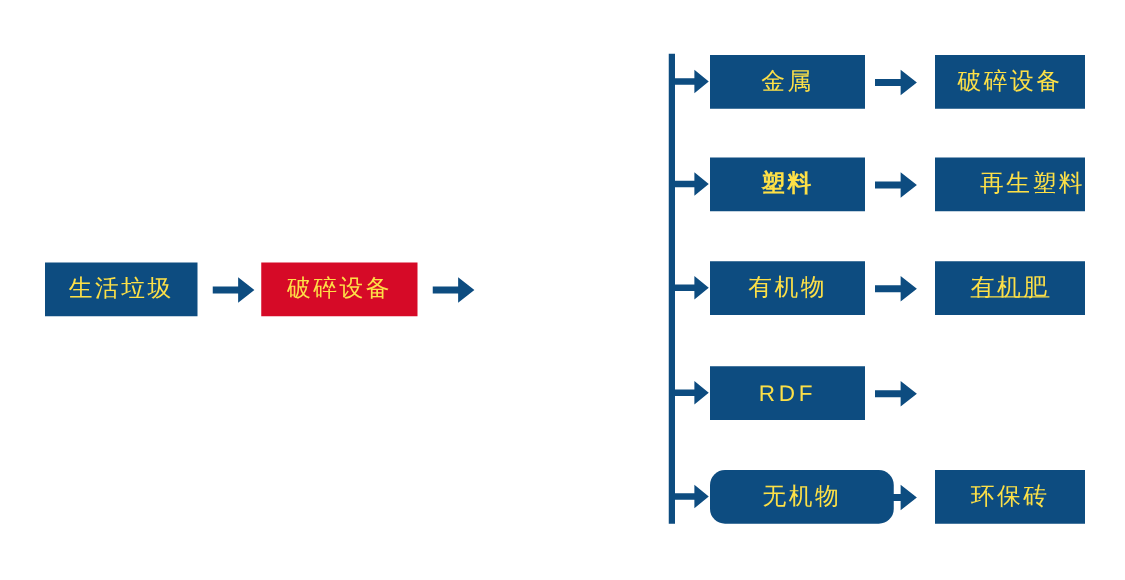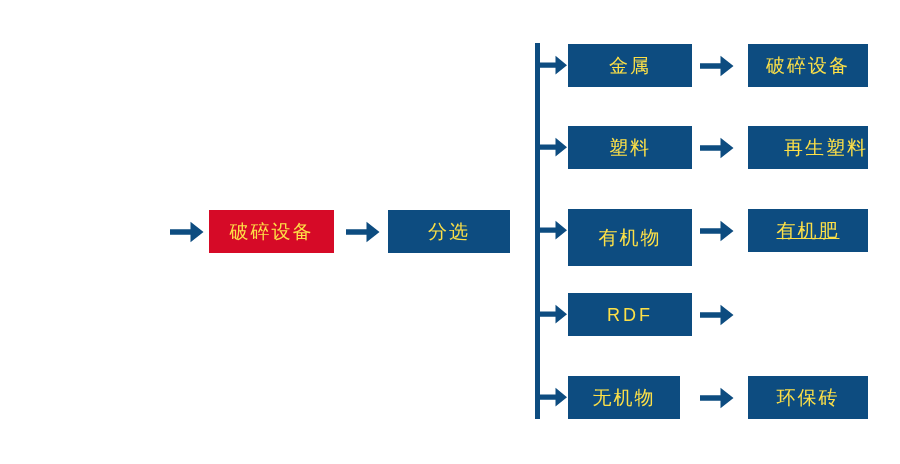--- a/index.html
+++ b/index.html
@@ -59,36 +59,36 @@
     height: 28px;
     color: #0d4c80;
   }
   .branch svg { display: block; width: 100%; height: 100%; }
 </style>
 </head>
 <body>
 
 <div id="canvas">
 
+  <div class="box blue" style="left:36px; top:210px; width:122px; height:43px;">生活垃圾</div>
 
   <div class="arrow" style="left:170px; top:217px;">
     <svg viewBox="0 0 34 30" aria-hidden="true">
       <path fill="currentColor" d="M0 12.2 h20.5 v-7.4 l13 10.2 -13 10.2 v-7.4 H0 z"></path>
     </svg>
   </div>
 
   <div class="box red" style="left:209px; top:210px; width:125px; height:43px;">破碎设备</div>
 
   <div class="arrow" style="left:346px; top:217px;">
     <svg viewBox="0 0 34 30" aria-hidden="true">
       <path fill="currentColor" d="M0 12.2 h20.5 v-7.4 l13 10.2 -13 10.2 v-7.4 H0 z"></path>
     </svg>
   </div>
 
-  <div class="box blue" style="left:388px; top:210px; width:122px; height:43px;">分选</div>
 
   <div class="trunk" style="left:535px; top:43px; height:376px;"></div>
 
   <div class="branch" style="left:538px; top:52px;">
     <svg viewBox="0 0 30 28" aria-hidden="true">
       <path fill="currentColor" d="M0 10.6 h17.5 v-6.8 l11.5 9.4 -11.5 9.4 v-6.8 H0 z"></path>
     </svg>
   </div>
   <div class="box blue" style="left:568px; top:44px; width:124px; height:43px;">金属</div>
   <div class="arrow" style="left:700px; top:51px;">
@@ -96,34 +96,34 @@
       <path fill="currentColor" d="M0 12.2 h20.5 v-7.4 l13 10.2 -13 10.2 v-7.4 H0 z"></path>
     </svg>
   </div>
   <div class="box blue" style="left:748px; top:44px; width:120px; height:43px;">破碎设备</div>
 
   <div class="branch" style="left:538px; top:134px;">
     <svg viewBox="0 0 30 28" aria-hidden="true">
       <path fill="currentColor" d="M0 10.6 h17.5 v-6.8 l11.5 9.4 -11.5 9.4 v-6.8 H0 z"></path>
     </svg>
   </div>
-  <div class="box blue" style="left:568px; top:126px; width:124px; height:43px;">塑料</div>
+  <div class="box blue" style="left:568px; top:126px; width:124px; height:43px;font-weight:bold;">塑料</div>
   <div class="arrow" style="left:700px; top:133px;">
     <svg viewBox="0 0 34 30" aria-hidden="true">
       <path fill="currentColor" d="M0 12.2 h20.5 v-7.4 l13 10.2 -13 10.2 v-7.4 H0 z"></path>
     </svg>
   </div>
   <div class="box blue" style="left:748px; top:126px; width:120px; height:43px;padding-left:36px;">再生塑料</div>
 
   <div class="branch" style="left:538px; top:217px;">
     <svg viewBox="0 0 30 28" aria-hidden="true">
       <path fill="currentColor" d="M0 10.6 h17.5 v-6.8 l11.5 9.4 -11.5 9.4 v-6.8 H0 z"></path>
     </svg>
   </div>
-  <div class="box blue" style="left:568px; top:209px; width:124px; height:57px;">有机物</div>
+  <div class="box blue" style="left:568px; top:209px; width:124px; height:43px;">有机物</div>
   <div class="arrow" style="left:700px; top:216px;">
     <svg viewBox="0 0 34 30" aria-hidden="true">
       <path fill="currentColor" d="M0 12.2 h20.5 v-7.4 l13 10.2 -13 10.2 v-7.4 H0 z"></path>
     </svg>
   </div>
   <div class="box blue" style="left:748px; top:209px; width:120px; height:43px;text-decoration:underline;">有机肥</div>
 
   <div class="branch" style="left:538px; top:301px;">
     <svg viewBox="0 0 30 28" aria-hidden="true">
       <path fill="currentColor" d="M0 10.6 h17.5 v-6.8 l11.5 9.4 -11.5 9.4 v-6.8 H0 z"></path>
@@ -134,21 +134,21 @@
     <svg viewBox="0 0 34 30" aria-hidden="true">
       <path fill="currentColor" d="M0 12.2 h20.5 v-7.4 l13 10.2 -13 10.2 v-7.4 H0 z"></path>
     </svg>
   </div>
 
   <div class="branch" style="left:538px; top:384px;">
     <svg viewBox="0 0 30 28" aria-hidden="true">
       <path fill="currentColor" d="M0 10.6 h17.5 v-6.8 l11.5 9.4 -11.5 9.4 v-6.8 H0 z"></path>
     </svg>
   </div>
-  <div class="box blue" style="left:568px; top:376px; width:112px; height:43px;">无机物</div>
+  <div class="box blue" style="left:568px; top:376px; width:147px; height:43px;border-radius:12px;">无机物</div>
   <div class="arrow" style="left:700px; top:383px;">
     <svg viewBox="0 0 34 30" aria-hidden="true">
       <path fill="currentColor" d="M0 12.2 h20.5 v-7.4 l13 10.2 -13 10.2 v-7.4 H0 z"></path>
     </svg>
   </div>
   <div class="box blue" style="left:748px; top:376px; width:120px; height:43px;">环保砖</div>
 
 </div>
 
 </body></html>

